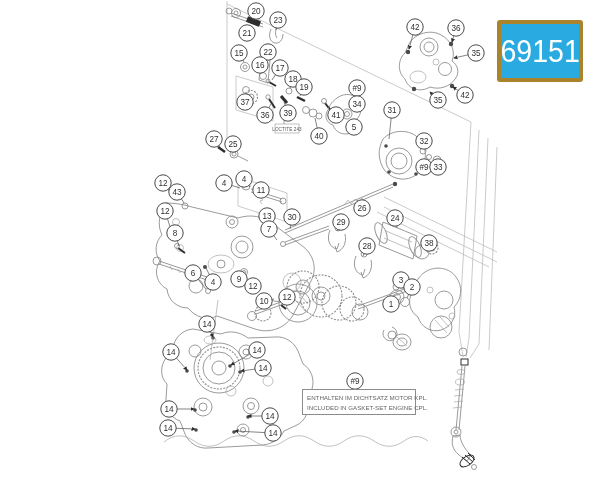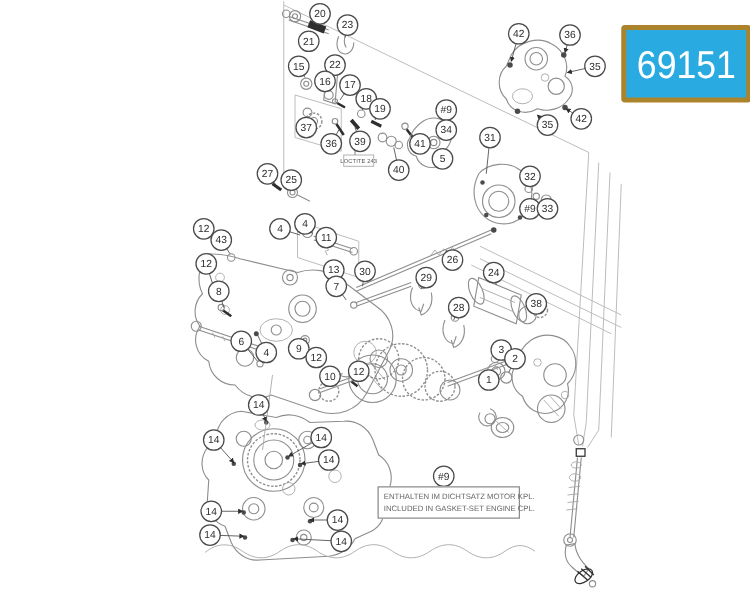--- a/index.html
+++ b/index.html
@@ -12,21 +12,21 @@
   .part{stroke:#8e8e8e;stroke-width:.9;fill:none;}
   .part2{stroke:#a6a6a6;stroke-width:.7;fill:none;}
   .dark{stroke:#2e2e2e;fill:none;}
   .dot{fill:#4a4a4a;stroke:none;}
   .teeth{stroke:#8e8e8e;stroke-width:1.1;fill:none;stroke-dasharray:2 1.3;}
   .leader{stroke:#4f4f4f;stroke-width:.7;fill:none;}
   .co-circle{fill:#ffffff;stroke:#4a4a4a;stroke-width:1;}
   .co-text{fill:#2f2f2f;text-anchor:middle;}
   .tinytext{fill:#555;font-size:4.6px;text-anchor:middle;letter-spacing:.1px;}
   .badge{
-    position:absolute;left:497px;top:20px;width:104px;height:62px;
+    position:absolute;left:497px;top:20px;width:86px;height:62px;
     box-sizing:border-box;border:4px solid #ab832b;border-radius:3px;
     display:flex;align-items:center;justify-content:center;
     color:#fff;font-size:31px;line-height:1;
   }
   .badge span{display:inline-block;transform:scaleX(.92);}
   .note-box{
     position:absolute;left:302px;top:389px;width:114px;box-sizing:border-box;
     border:1px solid #8c8c8c;background:#fff;padding:3px 4px 2px 4px;
     font-size:6.2px;line-height:1.55;color:#666;white-space:nowrap;
   }

